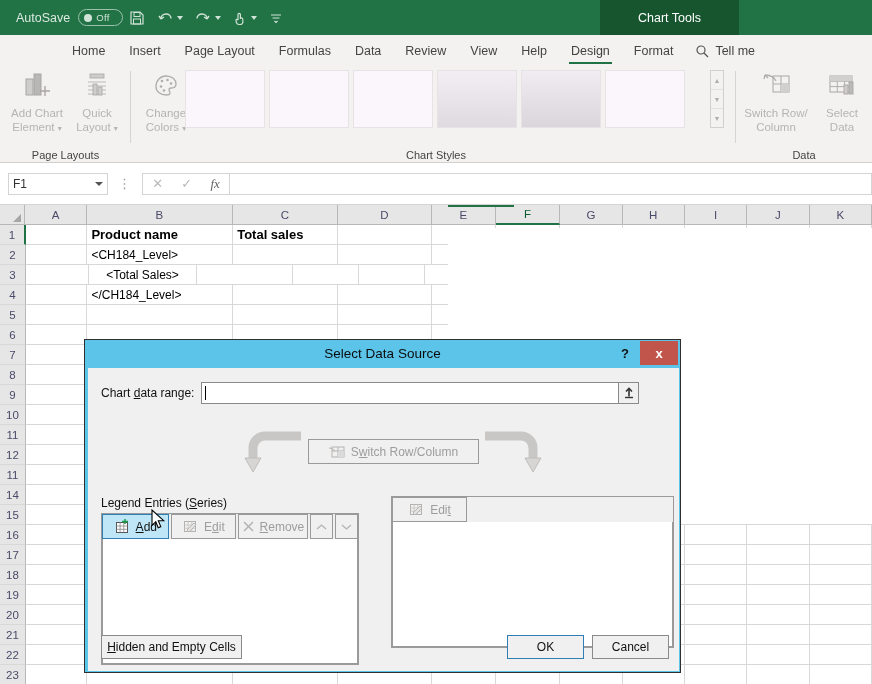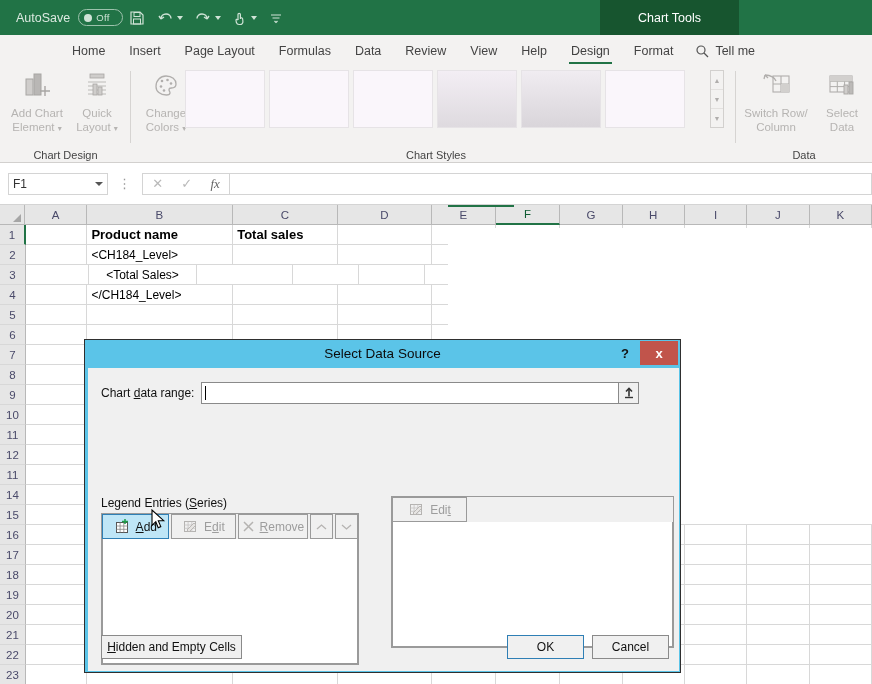--- a/index.html
+++ b/index.html
@@ -267,21 +267,21 @@
     </div>
     <div class="bigbtn" style="left:66px;">
       <svg class="ico-svg" width="34" height="32" viewBox="0 0 34 32">
         <rect x="10" y="3" width="14" height="4" fill="#cfcdcb" stroke="#a8a6a4" stroke-width=".8"></rect>
         <path d="M8 11h18M8 15h18M8 19h18M8 23h18" stroke="#b5b3b1" stroke-width=".9"></path>
         <rect x="13" y="13" width="4" height="11" fill="#cfcdcb" stroke="#a8a6a4" stroke-width=".8"></rect>
         <rect x="18" y="16" width="4" height="8" fill="#cfcdcb" stroke="#a8a6a4" stroke-width=".8"></rect>
       </svg>
       <div class="lbl"><span>Quick</span><br><span>Layout</span> <span style="font-size:8px">▾</span></div>
     </div>
-    <div class="grp-label">Chart Design</div>
+    <div class="grp-label">Page Layouts</div>
   </div>
   <div class="grp-sep" style="left:130px;"></div>
 
   <div class="grp" style="left:131px;width:604px;">
     <div class="bigbtn" style="left:4px;">
       <svg class="ico-svg" width="34" height="32" viewBox="0 0 34 32">
         <path d="M17 5c6 0 10 3.6 10 8 0 3-2.6 4-4.6 4-1.6 0-2.4.8-2.4 1.8 0 1.4 1 1.8 1 3 0 1.3-1.3 2.2-3.6 2.2C11 24 7 20.4 7 15.4 7 9.6 11.3 5 17 5z" fill="none" stroke="#b0aeac" stroke-width="1.3"></path>
         <circle cx="13" cy="10" r="1.3" fill="#b0aeac"></circle>
           <circle cx="18.5" cy="9" r="1.3" fill="#b0aeac"></circle>
           <circle cx="22" cy="12.5" r="1.3" fill="#b0aeac"></circle>
@@ -712,20 +712,39 @@
       </div>
       <div class="rangepick">
         <svg width="12" height="12" viewBox="0 0 12 12">
             <path d="M6 1.5v8" stroke="#333" stroke-width="1.6"></path>
             <path d="M3 4.5L6 1.5l3 3" fill="none" stroke="#333" stroke-width="1.6"></path>
             <path d="M2 10.5h8" stroke="#333" stroke-width="1.4"></path>
           </svg>
       </div>
     </div>
 
+    <div class="switchrow">
+      <svg class="arrow-l" width="60" height="44" viewBox="0 0 60 44">
+        <path d="M58 6H22a12 12 0 0 0-12 12v12" fill="none" stroke="#c9c7c5" stroke-width="9" stroke-linecap="butt"></path>
+        <path d="M2 28l8 14 8-14z" fill="#d7d5d3" stroke="#c0bebc" stroke-width="1"></path>
+      </svg>
+      <div class="switchbtn">
+        <svg width="16" height="14" viewBox="0 0 16 14">
+          <rect x="3" y="2" width="12" height="10" fill="none" stroke="#b5b3b1" stroke-width="1"></rect>
+          <path d="M3 6h12M9 2v10" stroke="#b5b3b1" stroke-width="1"></path>
+          <rect x="9" y="6" width="6" height="6" fill="#dadada"></rect>
+          <path d="M0 3c3 0 5 1.5 5.5 3" fill="none" stroke="#b5b3b1" stroke-width="1"></path>
+        </svg>
+        <span>S<u>w</u>itch Row/Column</span>
+      </div>
+      <svg class="arrow-r" width="60" height="44" viewBox="0 0 60 44">
+        <path d="M2 6h36a12 12 0 0 1 12 12v12" fill="none" stroke="#c9c7c5" stroke-width="9" stroke-linecap="butt"></path>
+        <path d="M42 28l8 14 8-14z" fill="#d7d5d3" stroke="#c0bebc" stroke-width="1"></path>
+      </svg>
+    </div>
 
     <div class="panel panel-legend">
       <div class="panel-title">Legend Entries (<u>S</u>eries)</div>
       <div class="listbox-wrap">
         <div class="panel-toolbar">
           <div class="tbtn add">
             <svg width="17" height="15" viewBox="0 0 17 15">
               <rect x="2.5" y="3.5" width="11" height="10" fill="#fff" stroke="#555" stroke-width="1"></rect>
               <path d="M2.5 7h11M2.5 10.3h11M6.1 3.5v10M9.8 3.5v10" stroke="#888" stroke-width=".8"></path>
               <path d="M8 2.5h6M11 0v5" stroke="#1d9c4a" stroke-width="1.5"></path>

